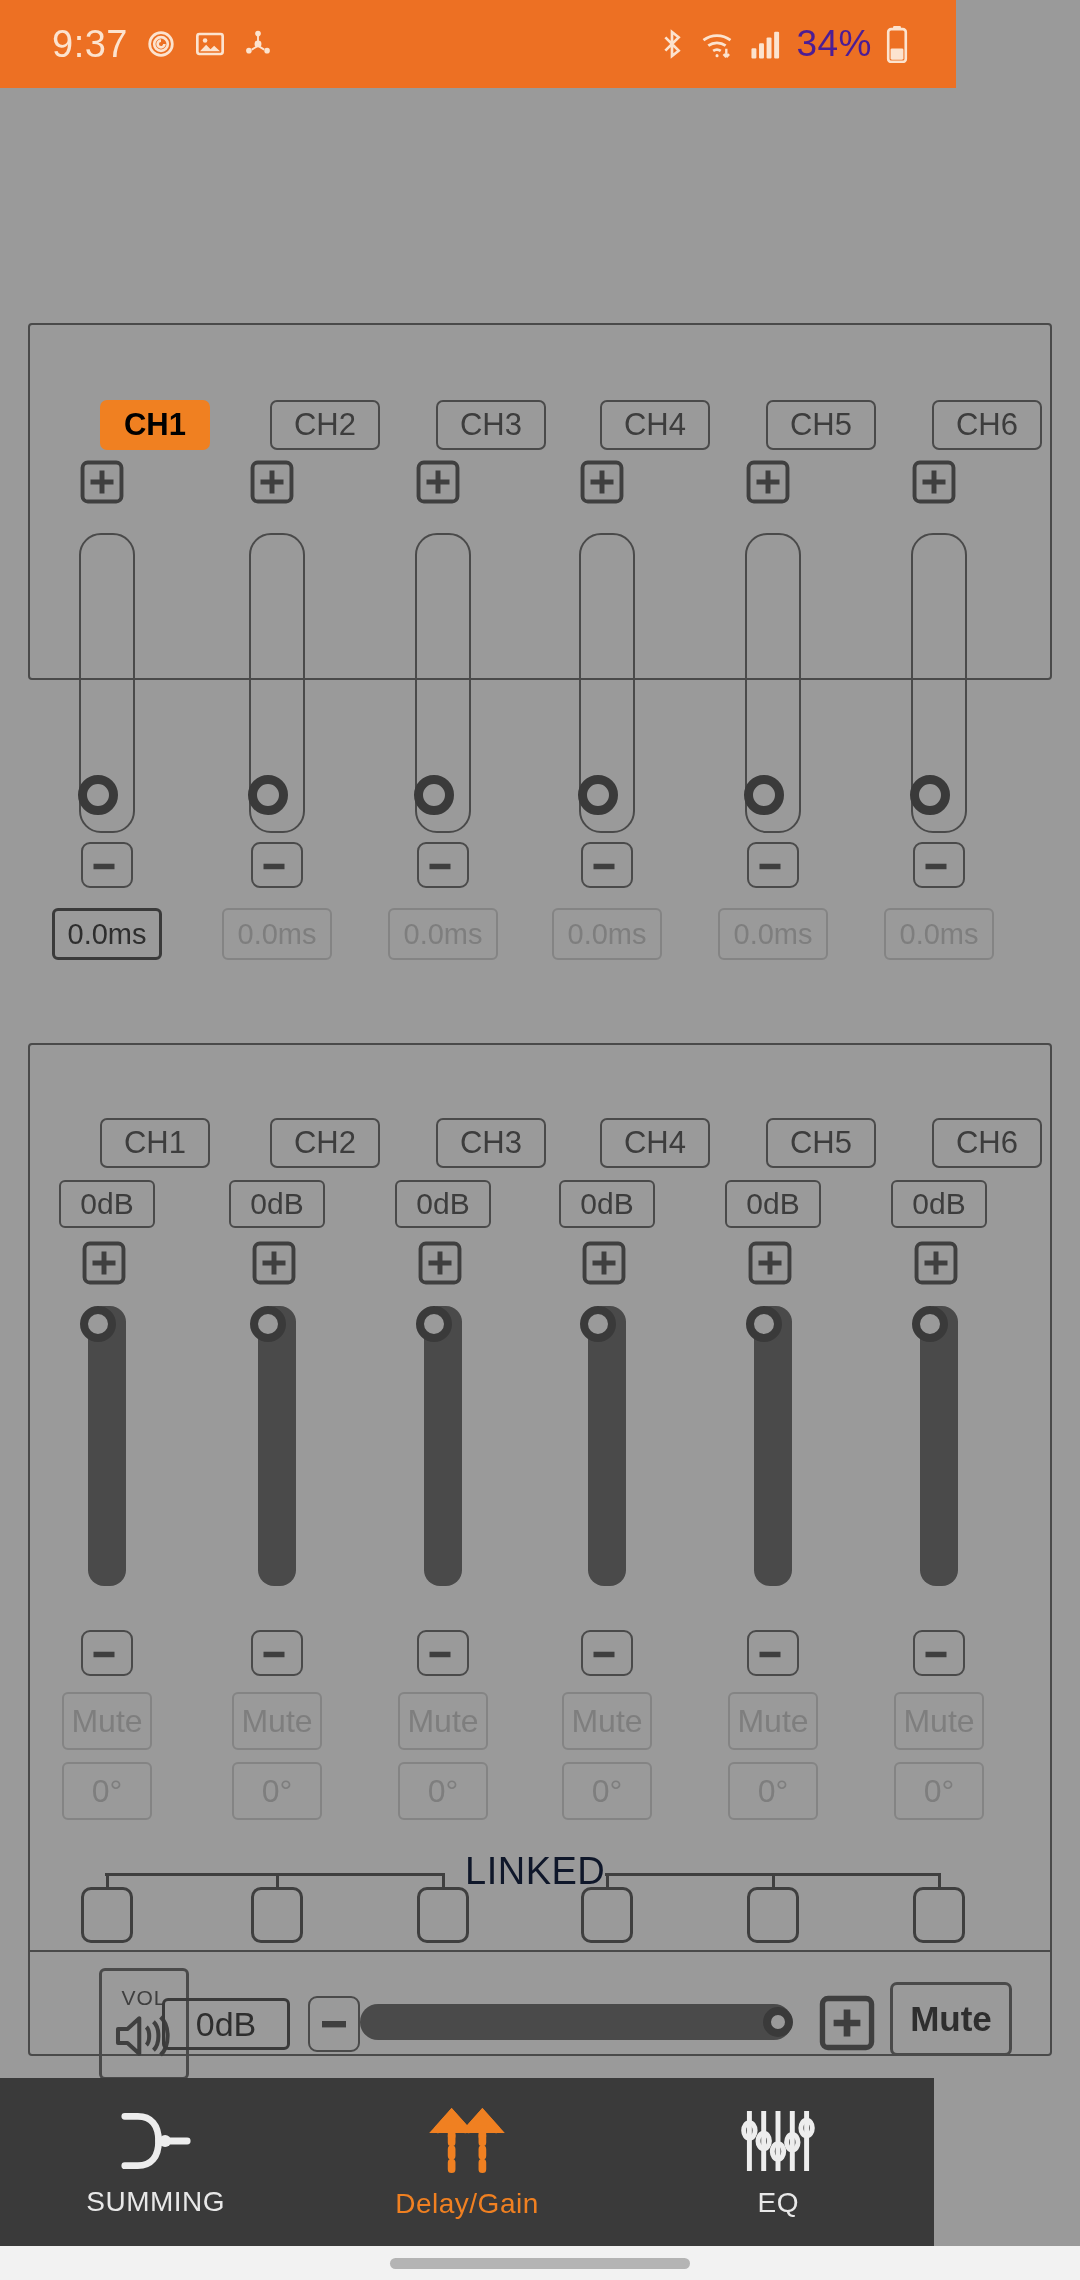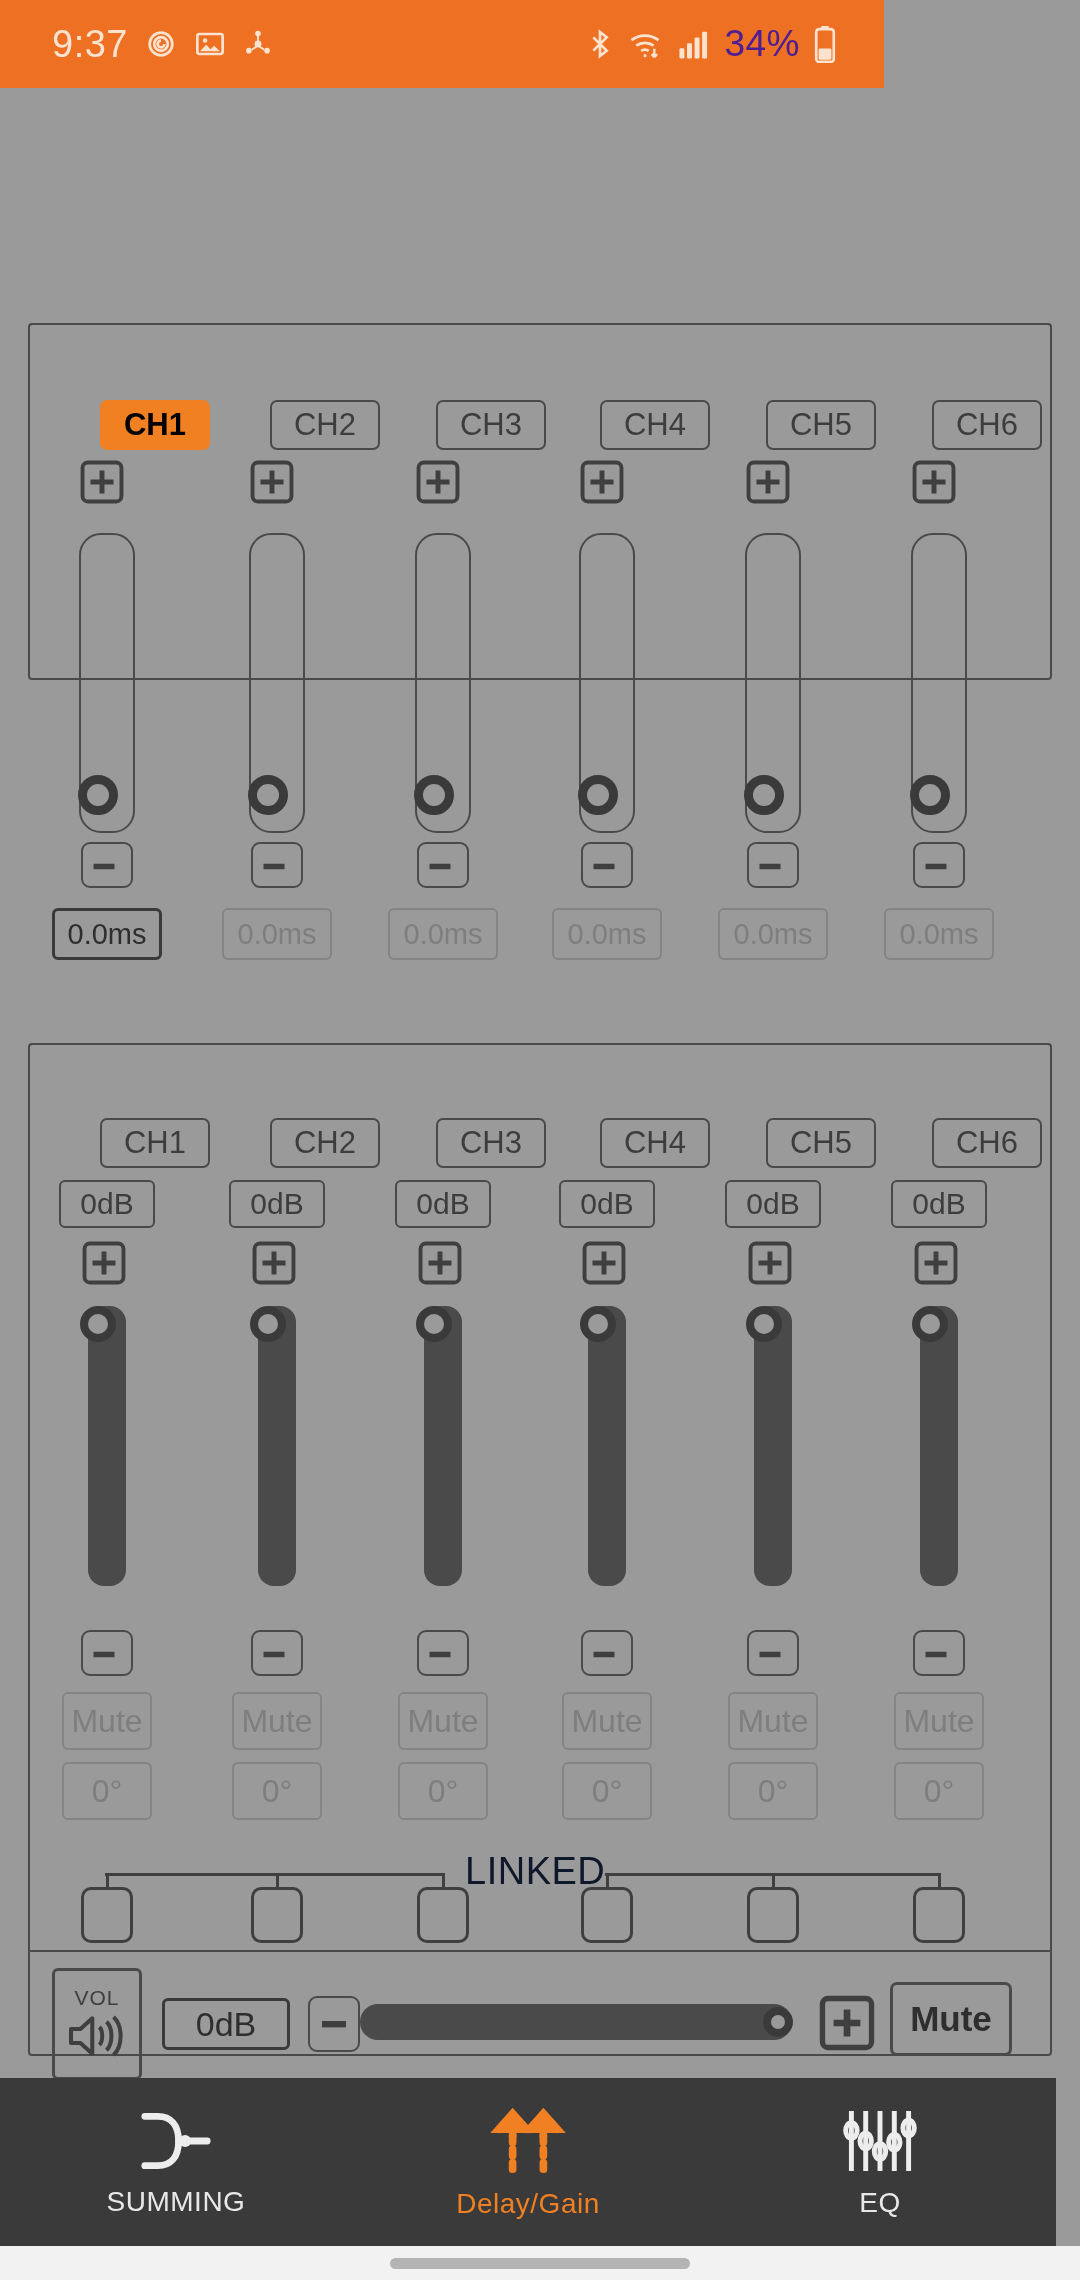--- a/index.html
+++ b/index.html
@@ -6,21 +6,21 @@
   html, body {
     width: 1080px; height: 2280px;
     font-family: "Liberation Sans", sans-serif;
     background: #9a9a9a;
     overflow: hidden;
   }
   #screen { position: relative; width: 1080px; height: 2280px; background: #9a9a9a; }
 
   
   .statusbar {
-    position: absolute; left: 0; top: 0; width: 884px; height: 88px;
+    position: absolute; left: 0; top: 0; width: 956px; height: 88px;
     background: #ED7023; color: #FBDCC6;
     display: flex; align-items: center;
   }
   .sb-left { display: flex; align-items: center; gap: 16px; margin-left: 52px; }
   .sb-time { font-size: 38px; font-weight: 400; letter-spacing: 0.5px; color: #FCE3CF; }
   .sb-right { position: absolute; right: 48px; display: flex; align-items: center; gap: 14px; }
   .sb-pct { font-size: 37px; color: #4c1d95; letter-spacing: 0.5px; }
   .ico { display: inline-block; line-height: 0; }
 
   
@@ -128,39 +128,39 @@
   }
   .linkbox {
     position: absolute; width: 52px; height: 56px;
     border: 3px solid #3f3f3f; border-radius: 10px; background: transparent;
   }
 
   
   .volrow-sep { position: absolute; height: 2px; background: #4a4a4a; }
   .volbtn {
     position: absolute; border: 3px solid #4a4a4a; border-radius: 6px;
-    display: flex; flex-direction: column; align-items: center; justify-content: center;
+    display: flex; flex-direction: column; align-items: center; justify-content: center; margin-left: 47px;
   }
   .vol-label { font-size: 21px; color: #3f3f3f; line-height: 1; margin-bottom: 2px; letter-spacing: 1px;}
   .vtrack {
     position: absolute; height: 36px; background: #4a4a4a; border-radius: 18px;
   }
   .vknob {
     position: absolute; width: 30px; height: 30px; border-radius: 50%;
     border: 8px solid #3a3a3a; background: #9a9a9a;
   }
   .mutebtn {
     position: absolute; border: 3px solid #4a4a4a; border-radius: 7px;
     color: #2e2e2e; font-size: 35px; font-weight: 700;
     display: flex; align-items: center; justify-content: center;
   }
 
   
   .bottomnav {
-    position: absolute; left: 0; top: 2078px; width: 1056px; height: 168px;
+    position: absolute; left: 0; top: 2078px; width: 934px; height: 168px;
     background: #3a3a3a; display: flex;
   }
   .navitem {
     flex: 1; display: flex; flex-direction: column;
     align-items: center; justify-content: center; gap: 10px;
   }
   .navlabel { font-size: 28px; color: #e8e8e8; letter-spacing: 0.5px; }
   .navitem.active .navlabel { color: #F08021; }
   .gesturebar {
     position: absolute; left: 0; top: 2246px; width: 1080px; height: 34px;

